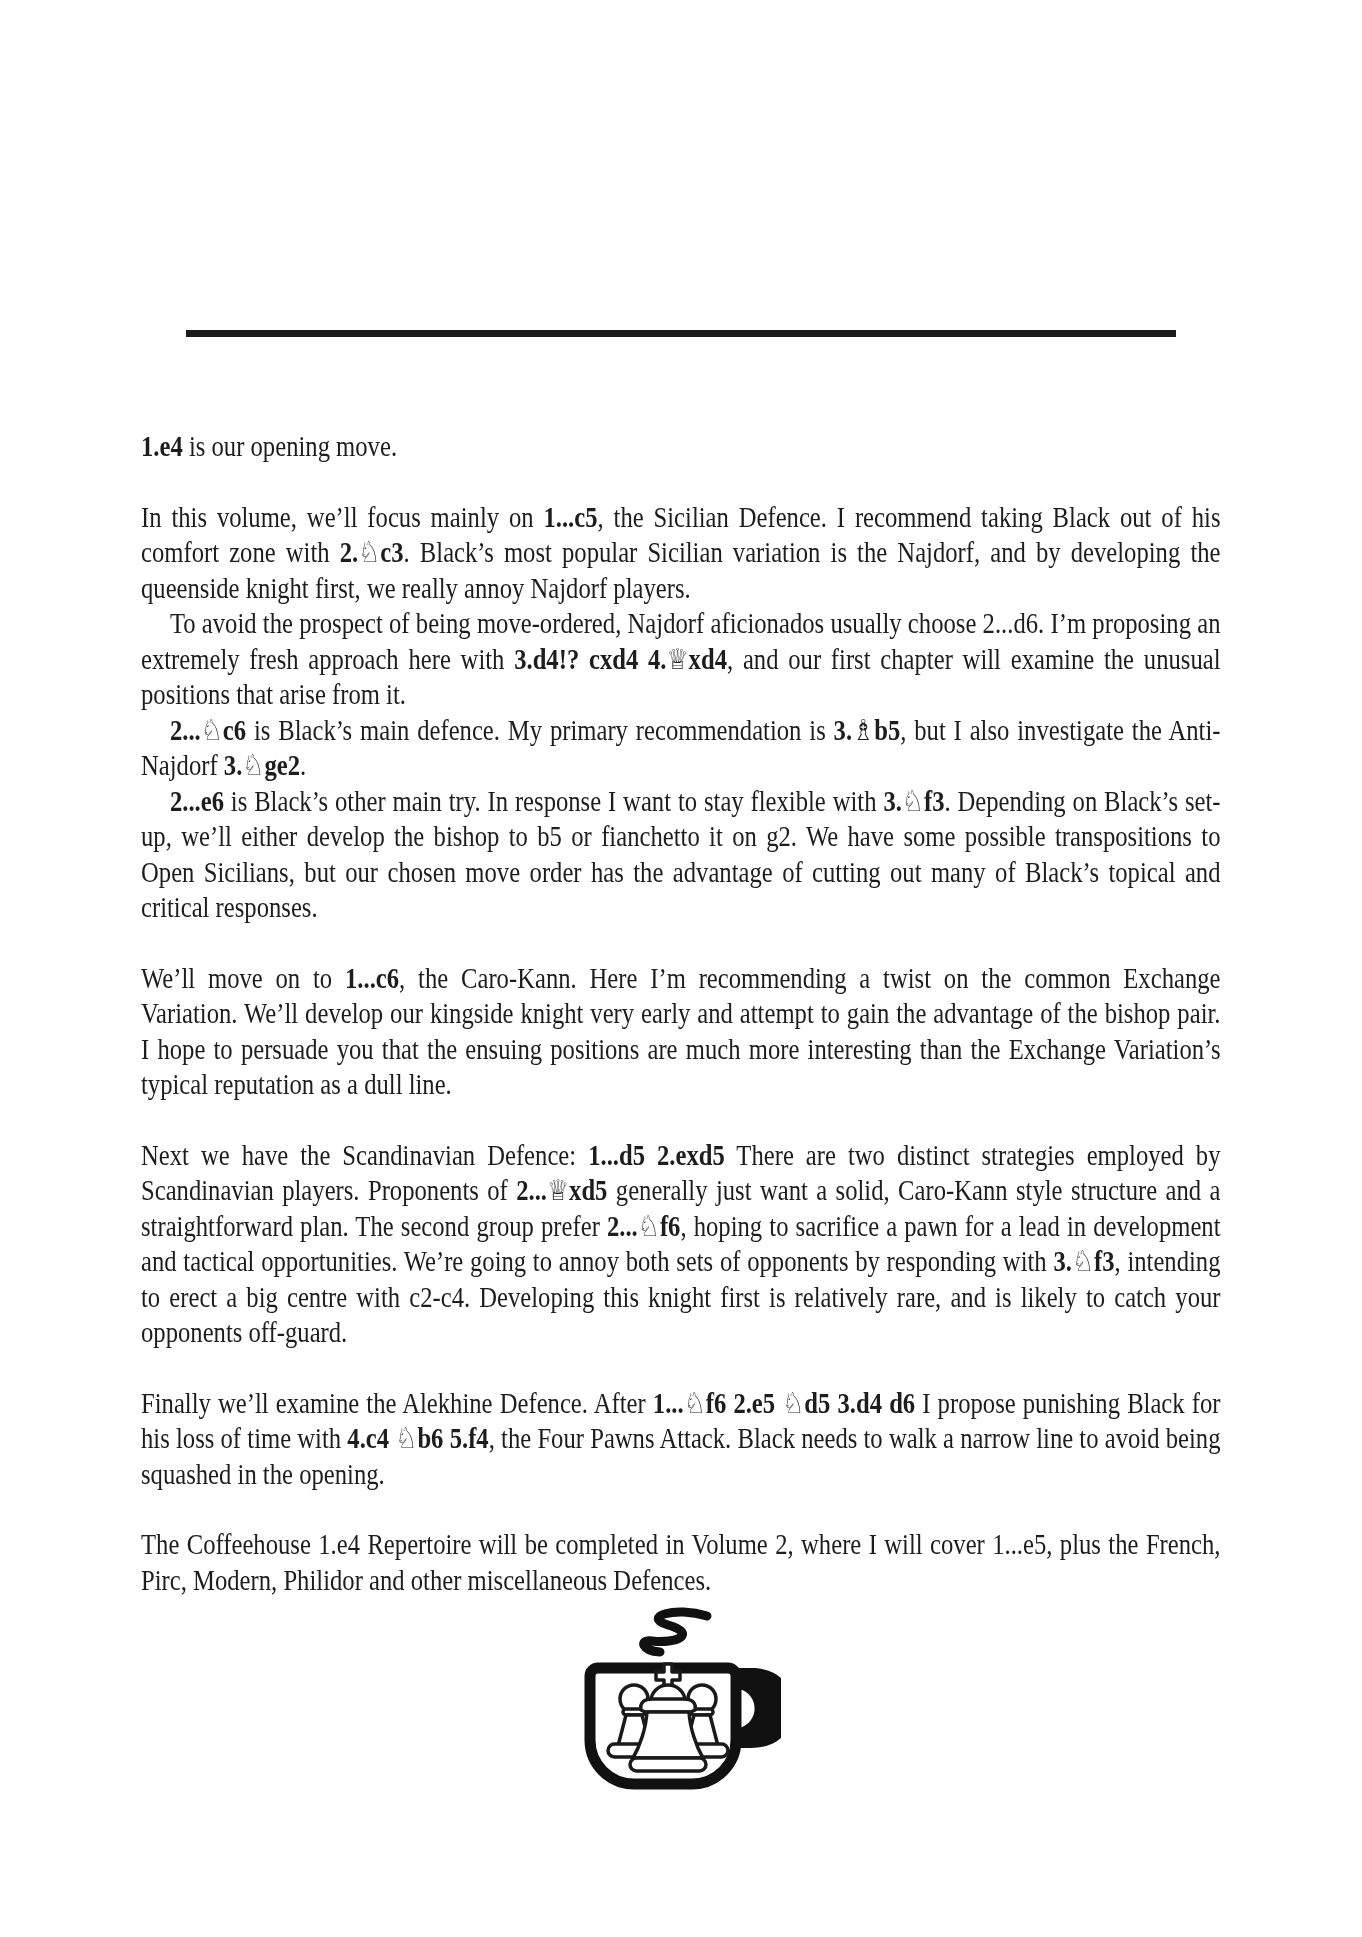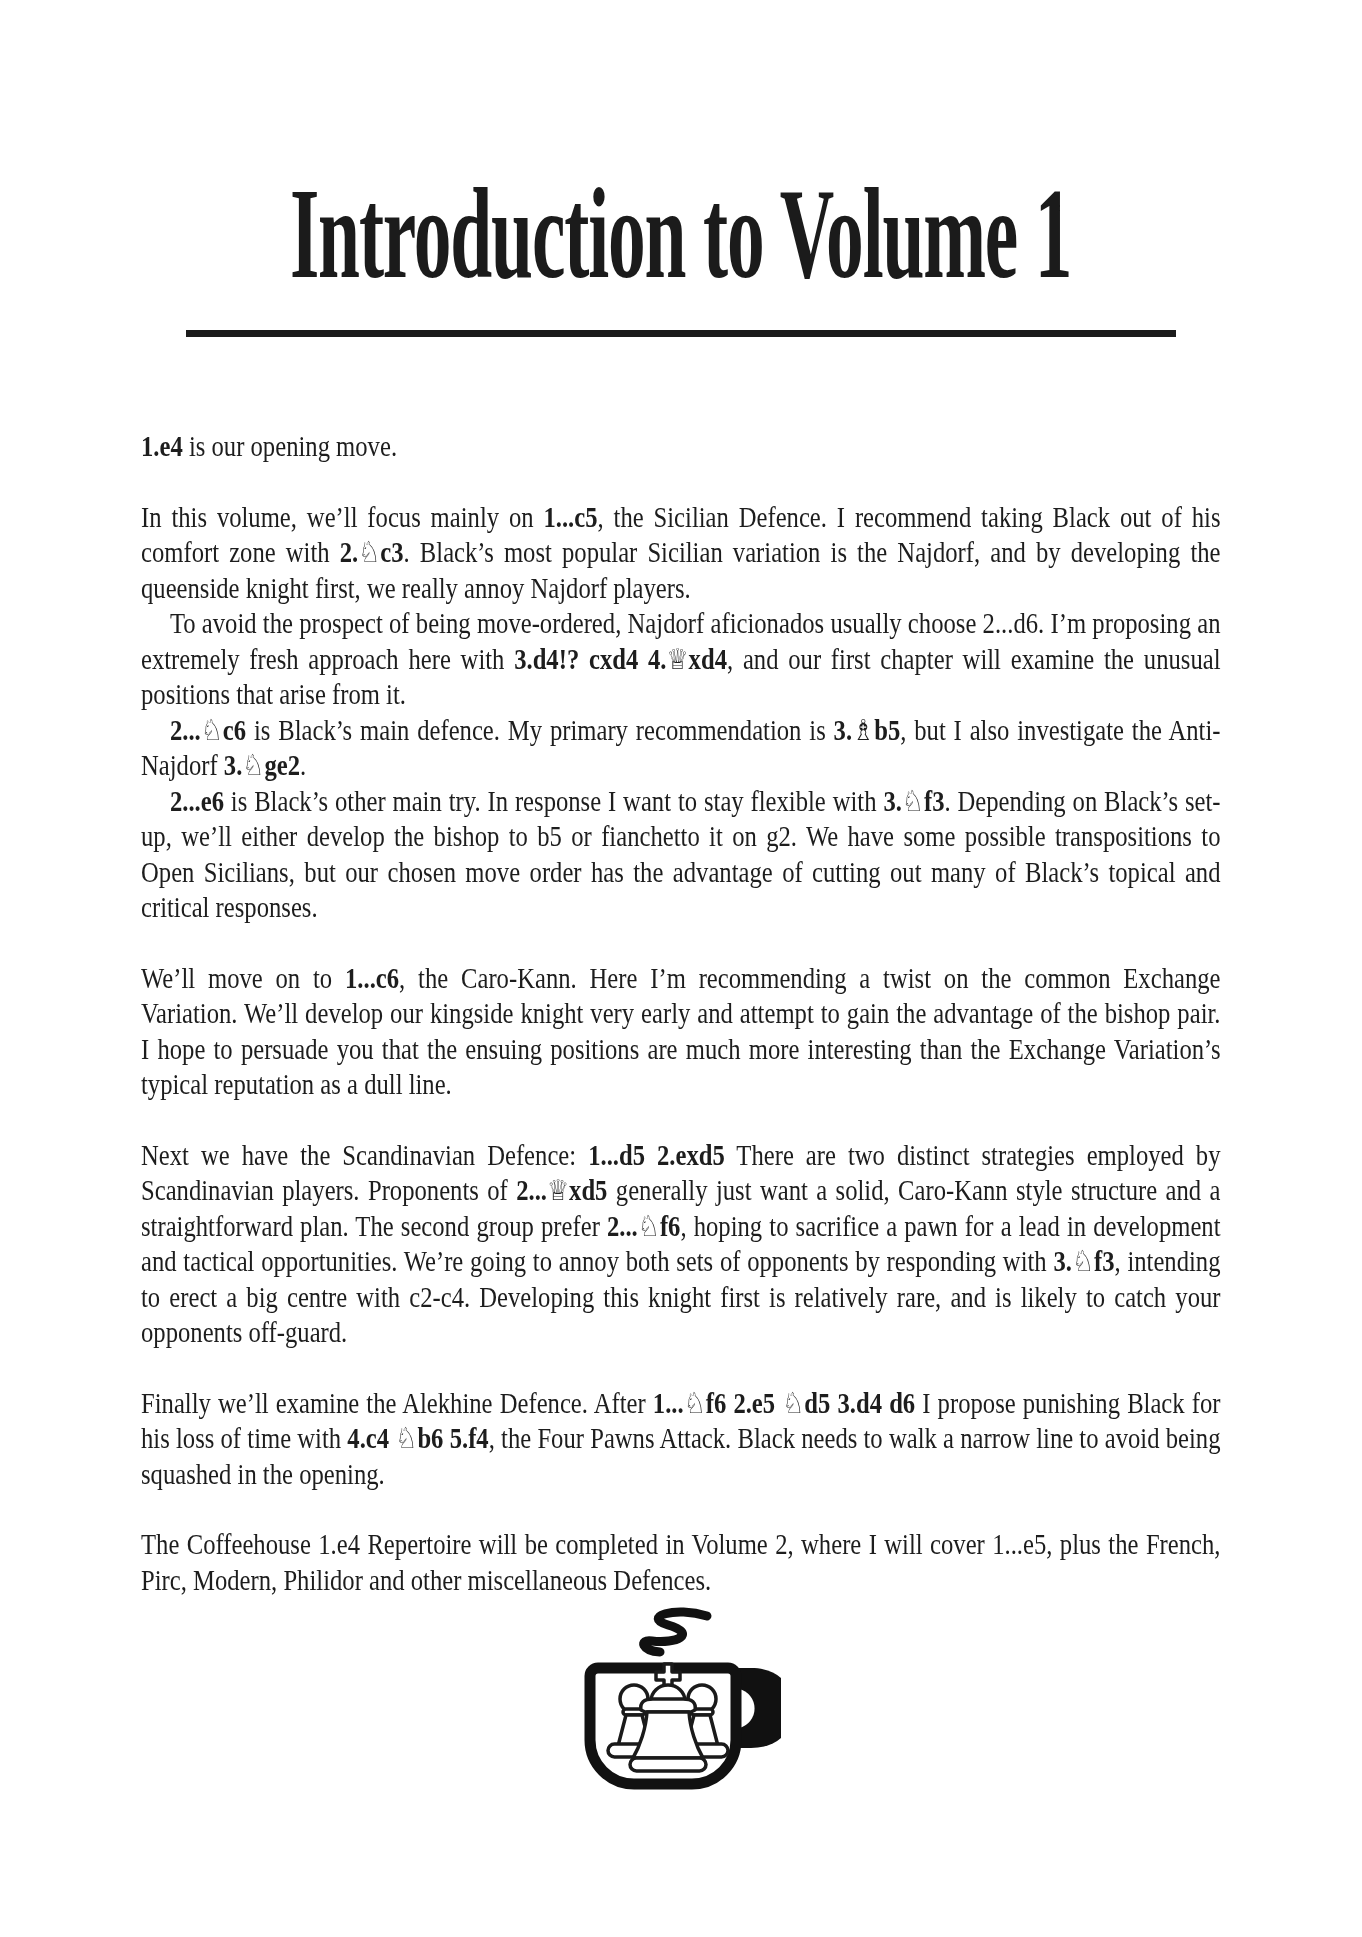--- a/index.html
+++ b/index.html
@@ -24,23 +24,20 @@
   .body-text p.space-before{margin-top:35px;}
   .body-text p.indent{text-indent:34px;}
   .body-text b{font-weight:bold;}
   .logo{position:absolute;top:1606px;left:681px;transform:translateX(-50%);}
 </style>
 </head>
 <body>
 
 <div class="page">
 
-  <div class="title-wrap">
-    <div class="chapter-title">Introduction to Volume 1</div>
-  </div>
 
   <div class="title-rule"></div>
 
   <div class="body-text">
       <p class=""><b>1.e4</b><span> is our opening move.</span></p>
       <p class="space-before"><span>In this volume, we’ll focus mainly on </span><b>1...c5</b><span>, the Sicilian Defence. I recommend taking Black out of his comfort zone with </span><b>2.♘c3</b><span>. Black’s most popular Sicilian variation is the Najdorf, and by developing the queenside knight first, we really annoy Najdorf players.</span></p>
       <p class="indent "><span>To avoid the prospect of being move-ordered, Najdorf aficionados usually choose 2...d6. I’m proposing an extremely fresh approach here with </span><b>3.d4!? cxd4 4.♕xd4</b><span>, and our first chapter will examine the unusual positions that arise from it.</span></p>
       <p class="indent "><b>2...♘c6</b><span> is Black’s main defence. My primary recommendation is </span><b>3.♗b5</b><span>, but I also investigate the Anti-Najdorf </span><b>3.♘ge2</b><span>.</span></p>
       <p class="indent "><b>2...e6</b><span> is Black’s other main try. In response I want to stay flexible with </span><b>3.♘f3</b><span>. Depending on Black’s set-up, we’ll either develop the bishop to b5 or fianchetto it on g2. We have some possible transpositions to Open Sicilians, but our chosen move order has the advantage of cutting out many of Black’s topical and critical responses.</span></p>
       <p class="space-before"><span>We’ll move on to </span><b>1...c6</b><span>, the Caro-Kann. Here I’m recommending a twist on the common Exchange Variation. We’ll develop our kingside knight very early and attempt to gain the advantage of the bishop pair. I hope to persuade you that the ensuing positions are much more interesting than the Exchange Variation’s typical reputation as a dull line.</span></p>

